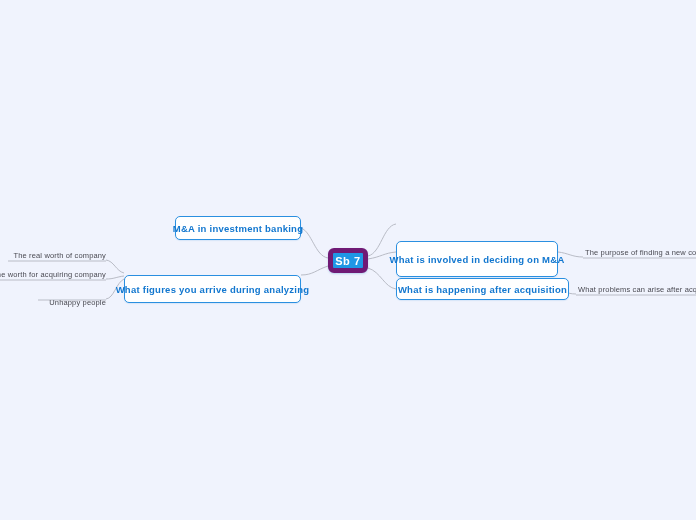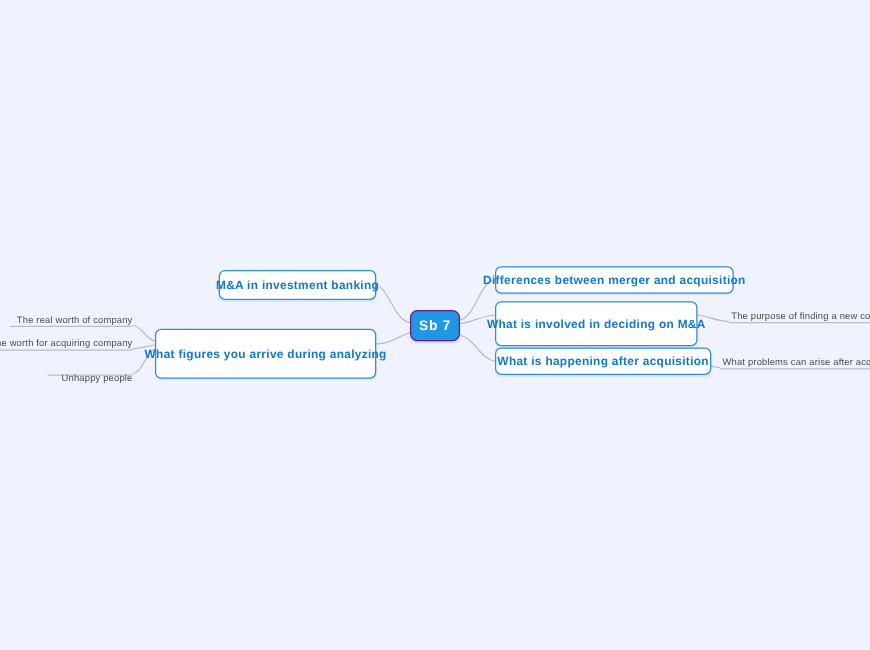--- a/index.html
+++ b/index.html
@@ -30,21 +30,21 @@
     pointer-events: none;
   }
   .node {
     position: absolute;
     box-sizing: border-box;
     white-space: nowrap;
   }
   
   .node-root {
     background: #1f97e5;
-    border: 1px solid #701a75;
+    border: 5px solid #701a75;
     border-radius: 6px;
     color: #ffffff;
     font-size: 11px;
     font-weight: bold;
     letter-spacing: 0.6px;
     display: flex;
     align-items: center;
     justify-content: center;
     box-shadow: 0 1px 2px rgba(30,120,200,0.25);
   }
@@ -111,39 +111,36 @@
   </svg>
 
   <div class="node node-root" style="left:328px; top:248px; width:40px; height:25px;">
     <span>Sb 7</span>
   </div>
 
   <div class="node node-branch" style="left:175px; top:216px; width:126px; height:24px;">
     <span>M&amp;A in investment banking</span>
   </div>
 
-  <div class="node node-branch" style="left:124px; top:263px; width:177px; height:40px;">
+  <div class="node node-branch" style="left:124px; top:275px; width:177px; height:28px;">
     <span>What figures you arrive during analyzing</span>
   </div>
 
   <div class="node node-leaf align-right" style="left:8px; top:249px; width:98px; height:12px;">
     <span>The real worth of company</span>
   </div>
 
   <div class="node node-leaf align-right" style="left:0px; top:268px; width:106px; height:12px;">
     <span>The worth for acquiring company</span>
   </div>
 
   <div class="node node-leaf align-right" style="left:38px; top:296px; width:68px; height:12px;">
     <span>Unhappy people</span>
   </div>
 
-  <div class="node node-branch" style="left:396px; top:213px; width:191px; height:22px;">
-    <span>Differences between merger and acquisition</span>
-  </div>
 
   <div class="node node-branch" style="left:396px; top:241px; width:162px; height:36px;">
     <span>What is involved in deciding on M&amp;A</span>
   </div>
 
   <div class="node node-branch" style="left:396px; top:278px; width:173px; height:22px;">
     <span>What is happening after acquisition</span>
   </div>
 
   <div class="node node-leaf align-left" style="left:585px; top:246px; width:115px; height:12px;">

